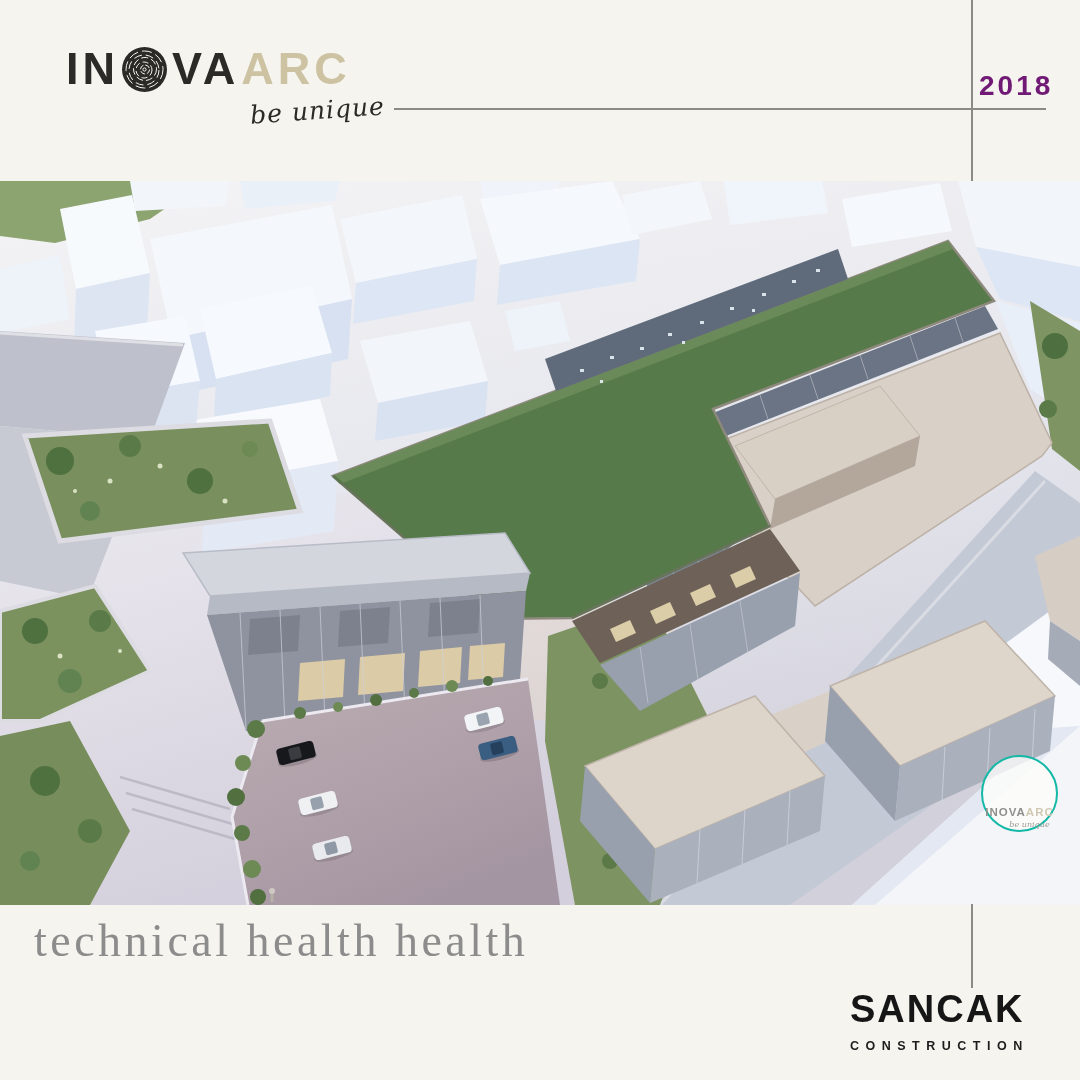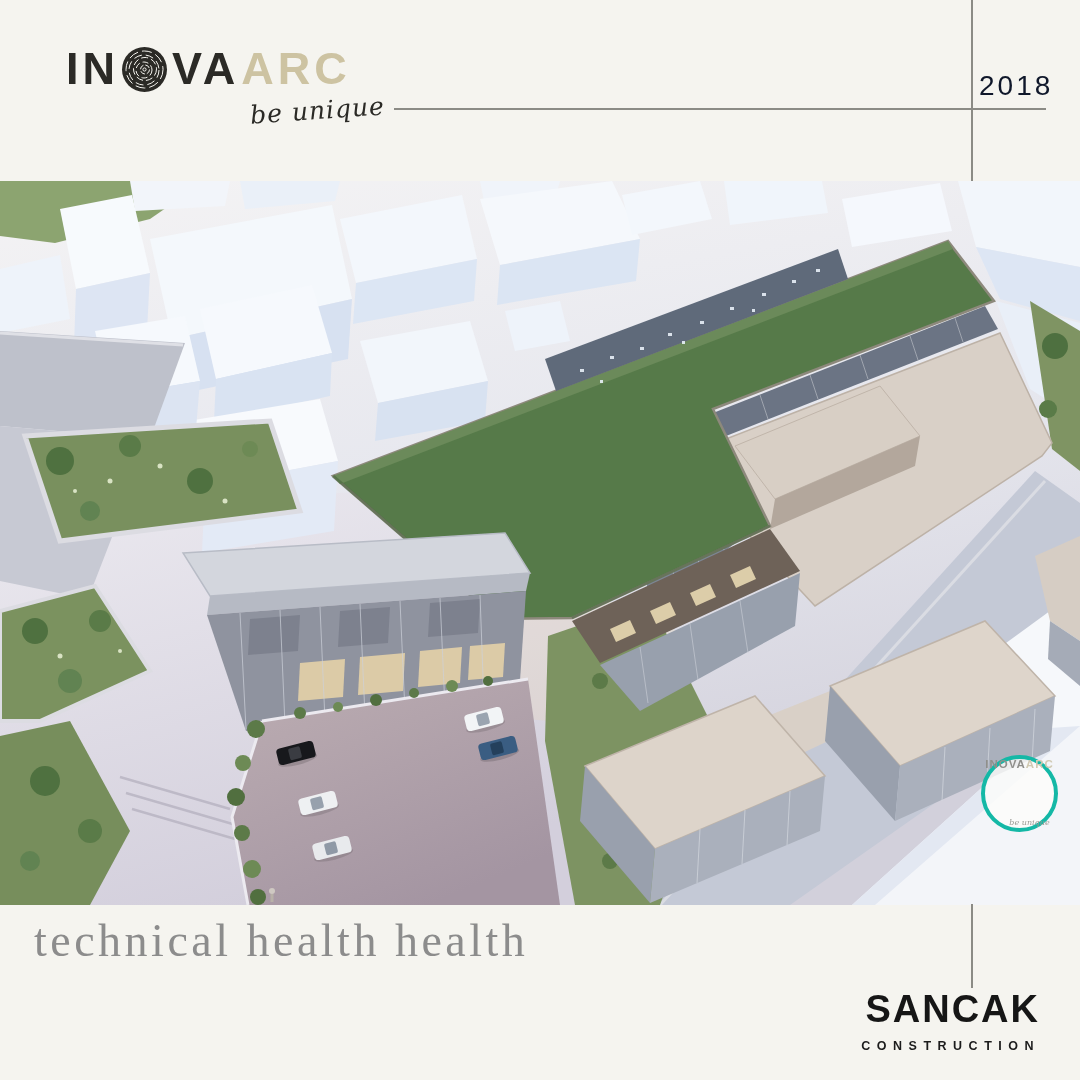--- a/index.html
+++ b/index.html
@@ -7,36 +7,36 @@
         font-family:"Liberation Sans",sans-serif;}
   
   .logo-row{position:absolute;left:66px;top:46px;display:flex;align-items:flex-start;}
   .logo-word{font-size:45px;font-weight:700;letter-spacing:4px;color:#2b2a26;line-height:1;}
   .logo-word.beige{color:#cdc3a2;margin-left:2px;}
   .fp{margin:0 4px 0 2px;display:block;}
   .tagline{position:absolute;left:250px;top:96px;font-family:"DejaVu Serif",serif;font-style:italic;
            font-size:25px;color:#2b2a26;transform:rotate(-4deg);letter-spacing:1px;}
   .hline{position:absolute;left:394px;top:108px;width:652px;height:2px;background:#8b8b85;}
   .vline-top{position:absolute;left:971px;top:0;width:2px;height:183px;background:#8b8b85;}
-  .year{position:absolute;left:979px;top:70px;font-size:28px;letter-spacing:3px;color:#0f172a;}
+  .year{position:absolute;left:979px;top:70px;font-size:28px;letter-spacing:3px;color:#701a75;font-weight:bold;}
   
   .render{position:absolute;left:0;top:181px;width:1080px;height:724px;}
   .render svg{display:block;}
   .watermark{position:absolute;left:981px;top:755px;width:77px;height:77px;border-radius:50%;
-             border:4px solid #14b8a6;background:rgba(252,252,250,.8);box-sizing:border-box;
-             display:flex;flex-direction:column;align-items:center;justify-content:space-between;}
+             border:2px solid #14b8a6;background:rgba(252,252,250,.8);box-sizing:border-box;
+             display:flex;flex-direction:column;align-items:center;justify-content:flex-end;}
   .wm-line{font-size:11.5px;font-weight:700;letter-spacing:1px;line-height:1;}
   .wm-inova{color:#8f8f8b;} .wm-arc{color:#d0c9b2;}
   .wm-tag{font-family:"DejaVu Serif",serif;font-style:italic;font-size:8px;color:#9a9a94;
           margin-left:20px;line-height:1.4;}
   
   .vline-bottom{position:absolute;left:971px;top:904px;width:2px;height:84px;background:#8b8b85;}
   .title{position:absolute;left:34px;top:914px;font-family:"Liberation Serif",serif;
          font-size:46px;letter-spacing:3.5px;color:#8c8c8c;}
-  .brand{position:absolute;left:850px;top:990px;width:190px;text-align:right;}
+  .brand{position:absolute;left:850px;top:990px;width:190px;text-align:left;}
   .brand-name{font-size:38px;font-weight:700;letter-spacing:2px;color:#161616;line-height:1;}
   .brand-sub{font-size:12.5px;font-weight:700;letter-spacing:6.5px;color:#1c1c1c;margin-top:11px;}
 </style>
 </head>
 <body>
 
 <div class="page">
 
   <div class="logo-row">
     <span class="logo-word">IN</span>

